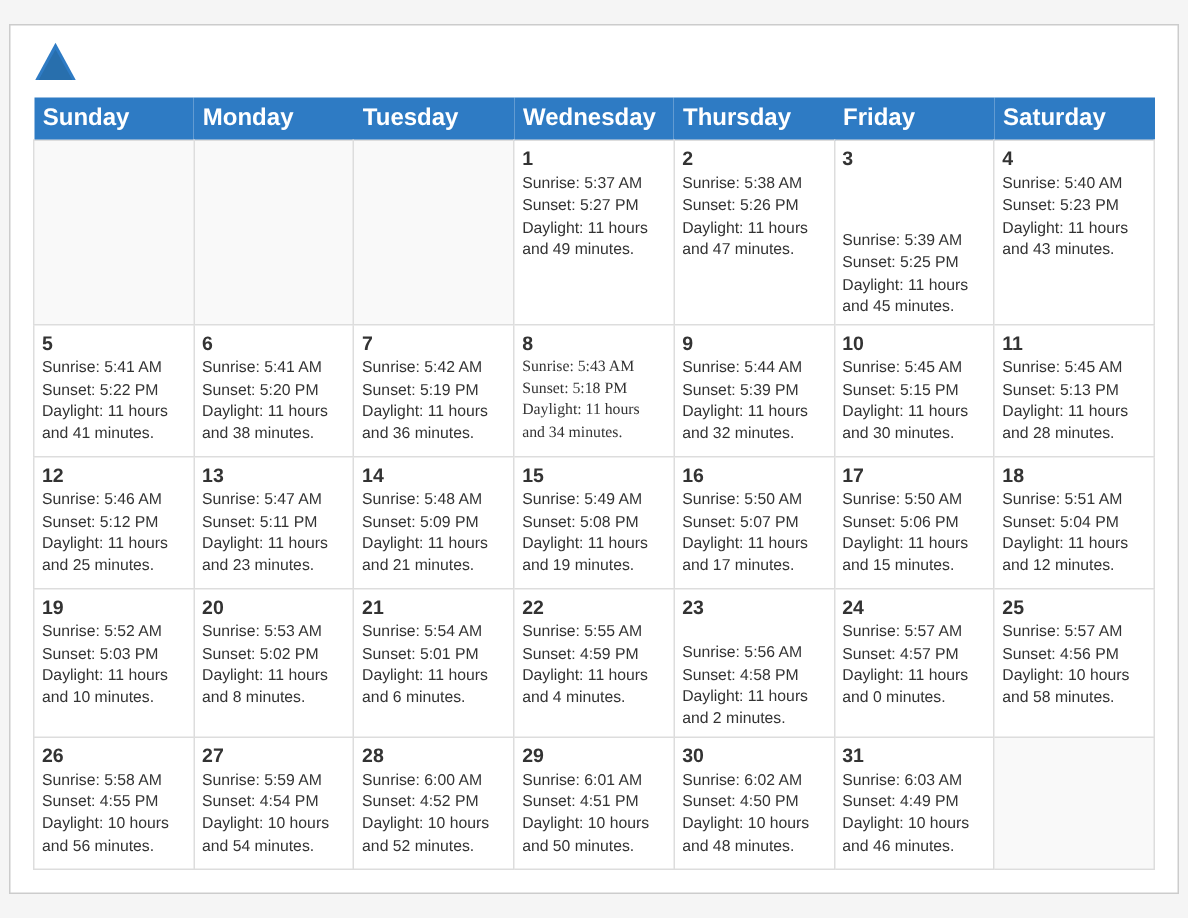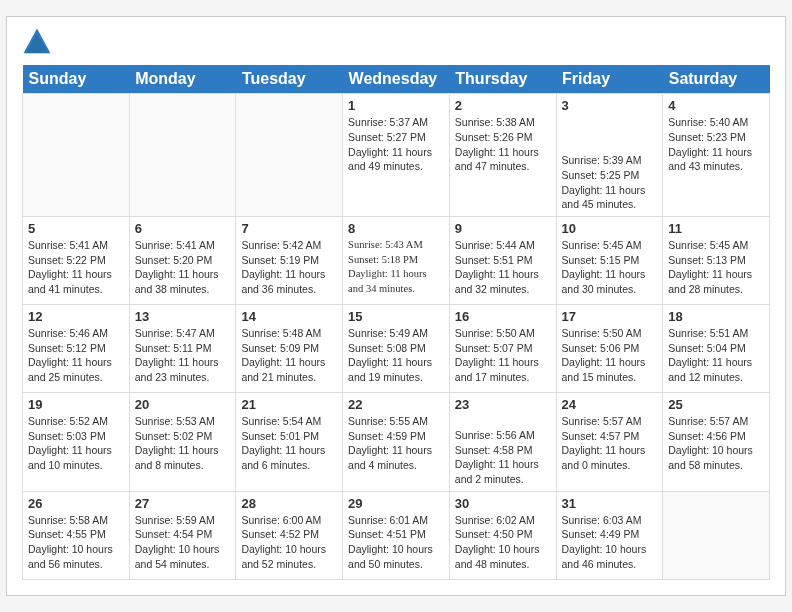--- a/index.html
+++ b/index.html
@@ -184,21 +184,21 @@
           <td>
             <span class="day-number">8</span>
             <div class="day-info" style="white-space: pre-line; font-family: Liberation Serif, serif;">Sunrise: 5:43 AM
 Sunset: 5:18 PM
 Daylight: 11 hours
 and 34 minutes.</div>
           </td>
           <td>
             <span class="day-number">9</span>
             <div class="day-info" style="white-space: pre-line;">Sunrise: 5:44 AM
-Sunset: 5:51 PM
+Sunset: 5:39 PM
 Daylight: 11 hours
 and 32 minutes.</div>
           </td>
           <td>
             <span class="day-number">10</span>
             <div class="day-info" style="white-space: pre-line;">Sunrise: 5:45 AM
 Sunset: 5:15 PM
 Daylight: 11 hours
 and 30 minutes.</div>
           </td>

